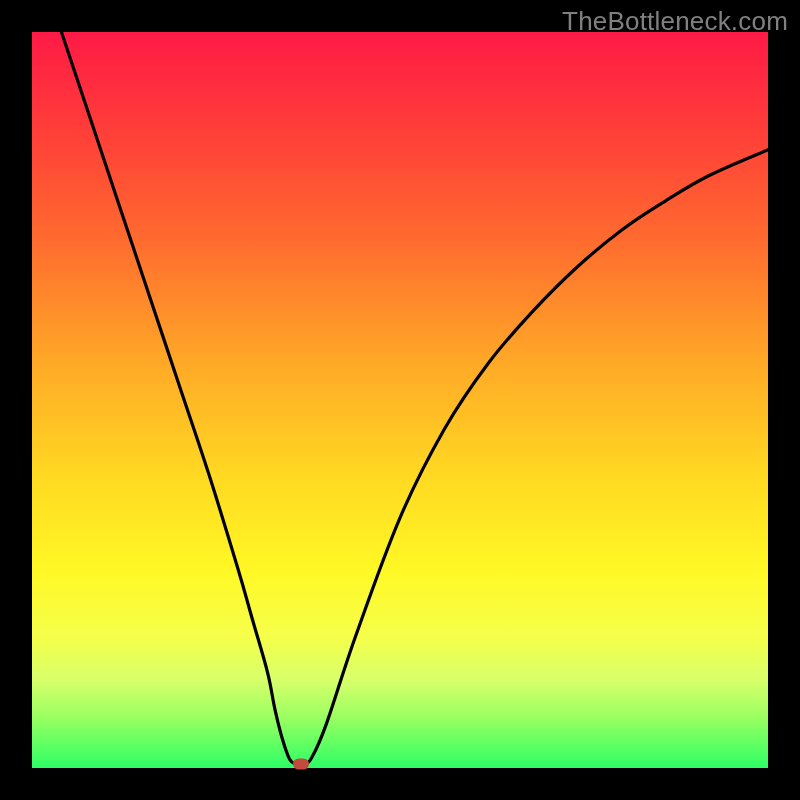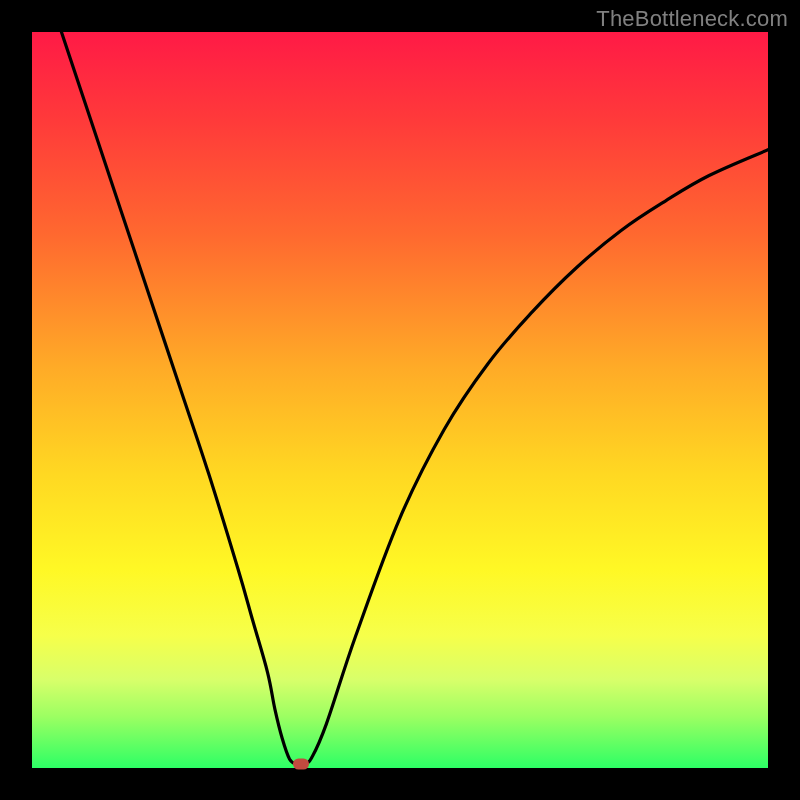--- a/index.html
+++ b/index.html
@@ -32,21 +32,21 @@
   .curve-layer {
     position: absolute;
     left: 0; top: 0; width: 100%; height: 100%;
     pointer-events: none;
   }
   .watermark {
     position: absolute;
     top: 6px;
     right: 12px;
     font-family: Arial, Helvetica, sans-serif;
-    font-size: 22px;
+    font-size: 26px;
     color: #808080;
     letter-spacing: 0.2px;
     user-select: none;
     margin-left: 19px;
   }
   .marker {
     position: absolute;
     width: 16px;
     height: 11px;
     border-radius: 6px;

